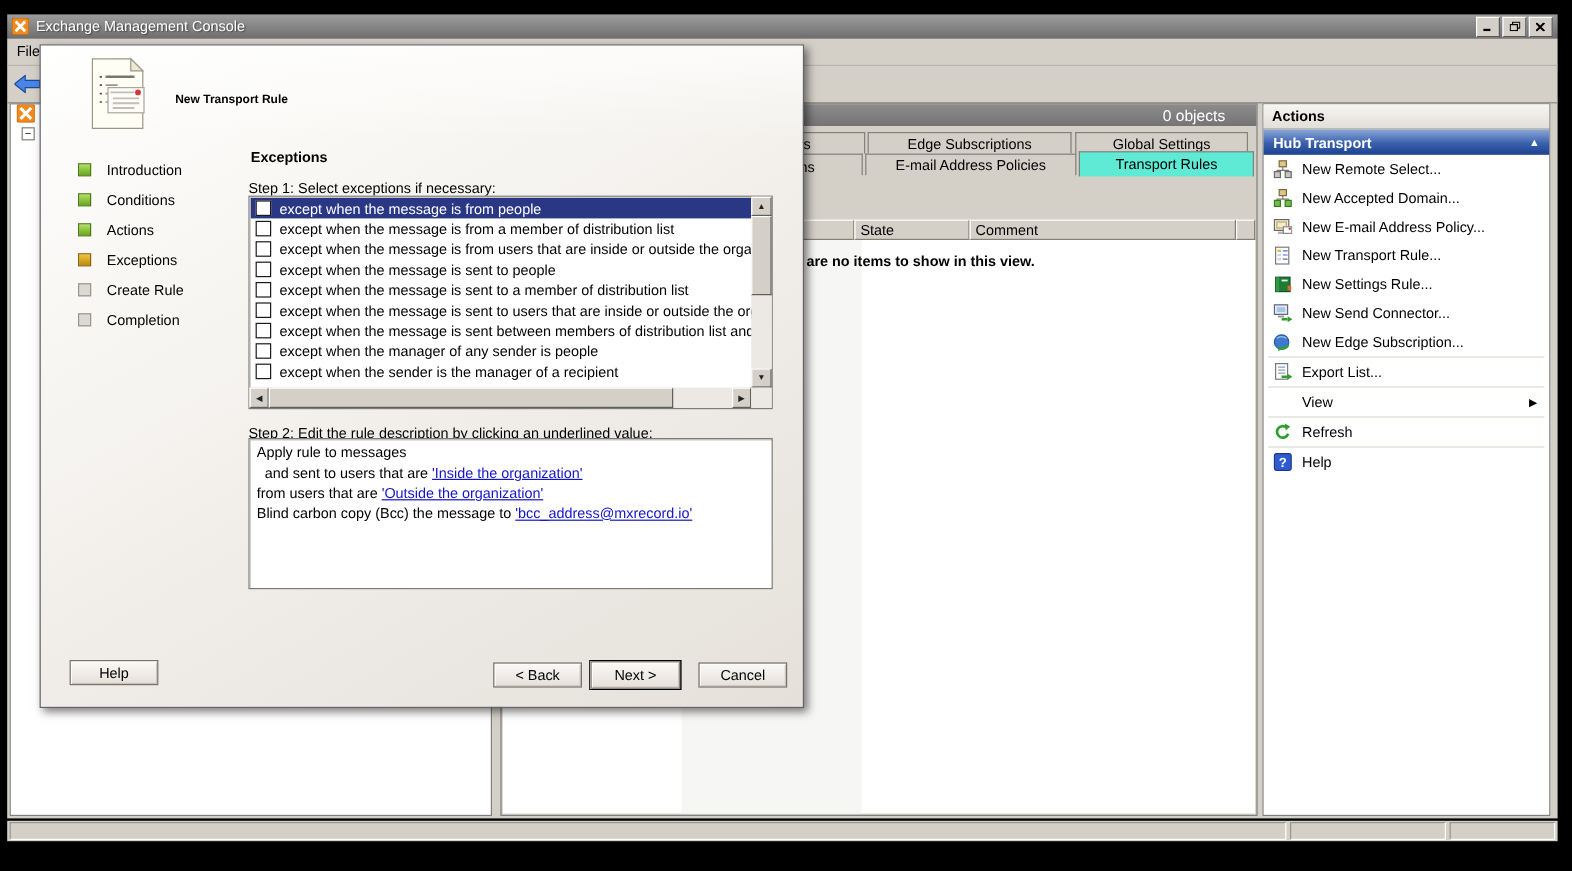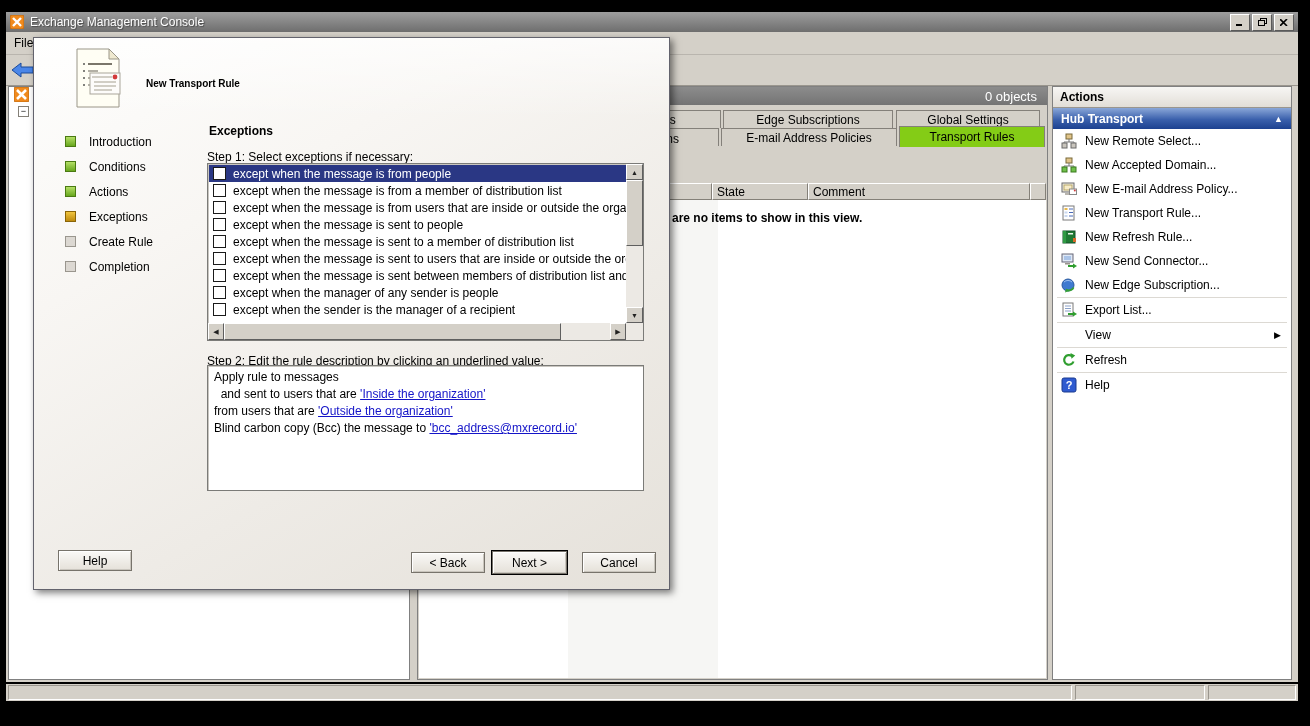--- a/index.html
+++ b/index.html
@@ -19,24 +19,24 @@
   .toolbar{left:6px;top:55px;width:1292px;height:31px;background:#d4d0c8;border-bottom:1px solid #9a968e;box-sizing:border-box;}
   .backbtn{left:10px;top:59px;width:26px;height:24px;background:#d4d0c8;display:flex;align-items:center;justify-content:center;}
   .workbg{left:6px;top:86px;width:1292px;height:596px;background:#d4d0c8;}
   .statusbar{left:6px;top:684px;width:1292px;height:17px;background:#d4d0c8;display:flex;gap:3px;padding:1px 2px;box-sizing:border-box;}
   .statcell{border:1px solid;border-color:#9a968e #fff #fff #9a968e;height:13px;}
 
   
   .treepanel{left:8px;top:86px;width:402px;height:594px;background:#fff;border:1px solid #808080;box-sizing:border-box;}
   .contentpanel{left:417px;top:86px;width:631px;height:594px;background:#d4d0c8;border:1px solid #808080;box-sizing:border-box;}
   .objbar{left:418px;top:87px;width:629px;height:18px;background:linear-gradient(#8c8c8c,#747474);
-          color:#fff;font-size:13px;display:flex;align-items:center;justify-content:flex-end;padding-right:10px;box-sizing:border-box;}
+          color:#fff;font-size:13px;display:flex;align-items:center;justify-content:flex-end;padding-right:26px;box-sizing:border-box;}
   .tab{background:#d4d0c8;border:1px solid #84807a;border-bottom:none;display:flex;align-items:center;justify-content:center;
        font-size:12px;box-sizing:border-box;height:18px;}
-  .tab.active{background:#84cc16;height:21px;z-index:3;border-bottom:none;}
+  .tab.active{background:#5eead4;height:21px;z-index:3;border-bottom:none;}
   .colhdr{background:#d4d0c8;border:1px solid;border-color:#fff #848078 #848078 #fff;height:17px;box-sizing:border-box;
           display:flex;align-items:center;padding-left:4px;font-size:12px;}
   .listarea{left:419px;top:200px;width:627px;height:478px;background:#fff;}
   .sortband{left:568px;top:200px;width:150px;height:478px;background:#f6f6f4;}
 
   
   .actionspanel{left:1052px;top:86px;width:240px;height:594px;background:#fff;border:1px solid #808080;box-sizing:border-box;}
   .acthdr{height:20px;background:linear-gradient(#f7f6f4,#e2deD7);border-bottom:1px solid #9a968e;
           display:flex;align-items:center;padding-left:7px;font-weight:bold;font-size:12px;}
   .hubhdr{height:21px;background:linear-gradient(var(--hubtop),#3a60ac 55%,var(--hubbot));color:#fff;font-weight:bold;
@@ -218,21 +218,21 @@
             </svg></span>
           <span class="albl">New Transport Rule...</span>
         </div>
         <div class="arow">
           <span class="aicon"><svg width="16" height="16">
               <rect x="2" y="2" width="12" height="12" fill="#1f7a34" stroke="#14502a"></rect>
               <rect x="2" y="2" width="3" height="12" fill="#2f9a44"></rect>
               <rect x="7" y="4" width="5" height="1.5" fill="#eaf5ea"></rect>
               <rect x="12" y="9" width="3" height="4" fill="#d86a2a"></rect>
             </svg></span>
-          <span class="albl">New Refresh Rule...</span>
+          <span class="albl">New Settings Rule...</span>
         </div>
         <div class="arow">
           <span class="aicon"><svg width="16" height="16">
               <rect x="1" y="1" width="11" height="8" fill="#dfe8f5" stroke="#666677"></rect>
               <rect x="3" y="3" width="7" height="4" fill="#aac4e8"></rect>
               <rect x="4" y="10" width="5" height="1.5" fill="#99958e"></rect>
               <path d="M7 13h5" stroke="#2f9e2f" stroke-width="2"></path>
               <polygon points="12,10.5 16,13 12,15.5" fill="#2f9e2f"></polygon>
             </svg></span>
           <span class="albl">New Send Connector...</span>

